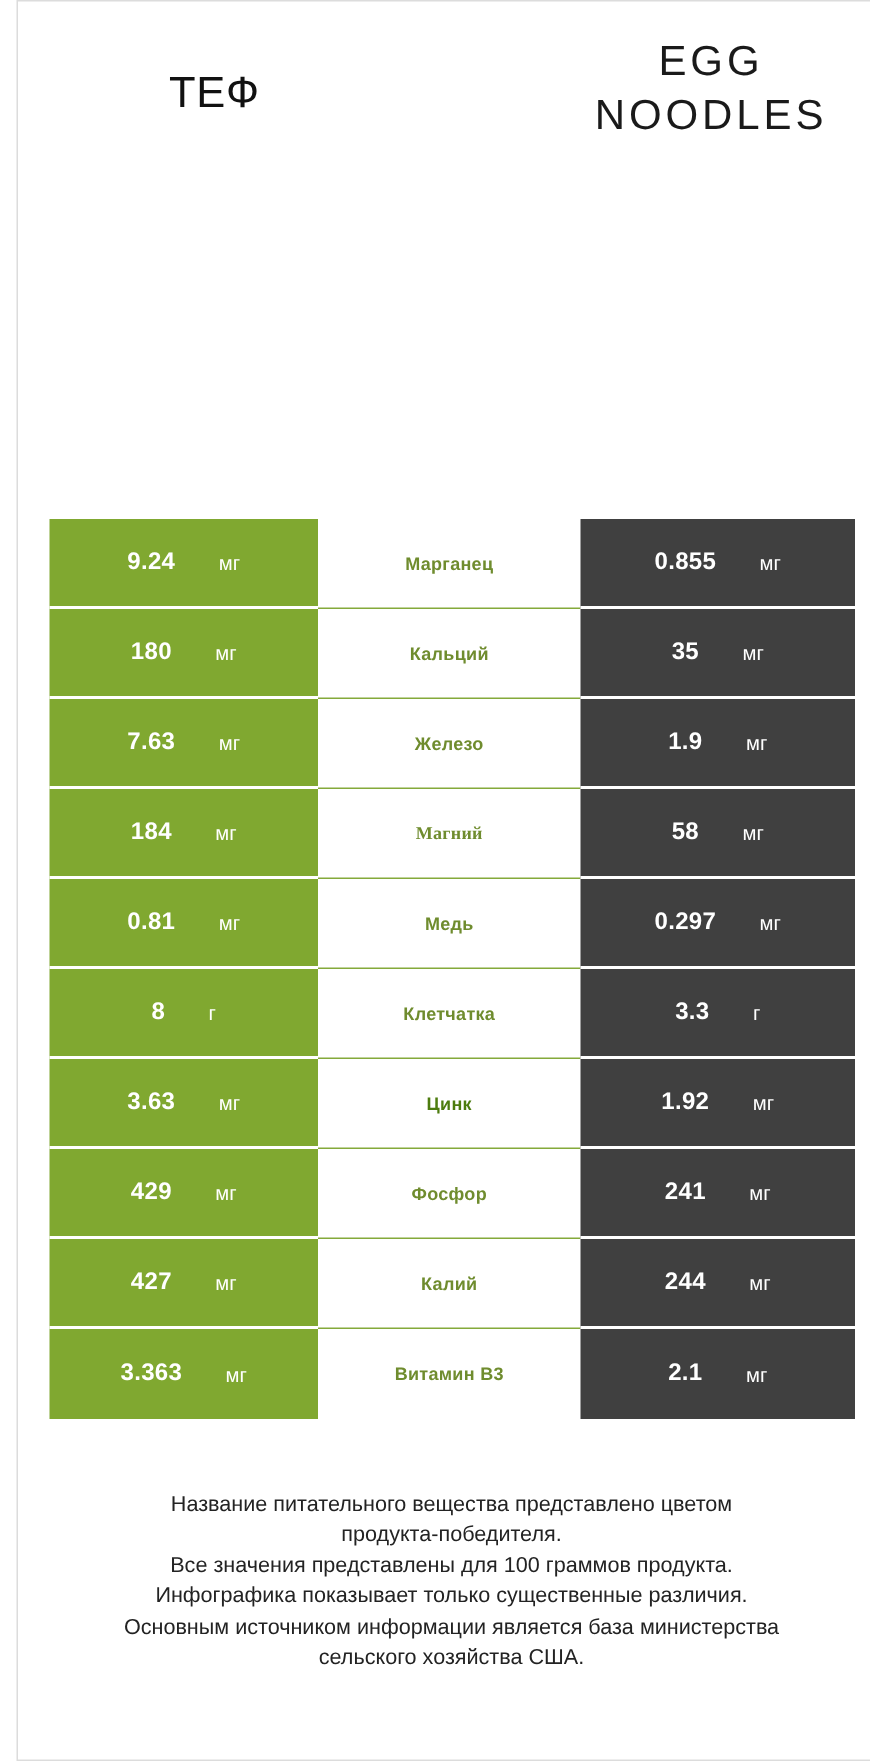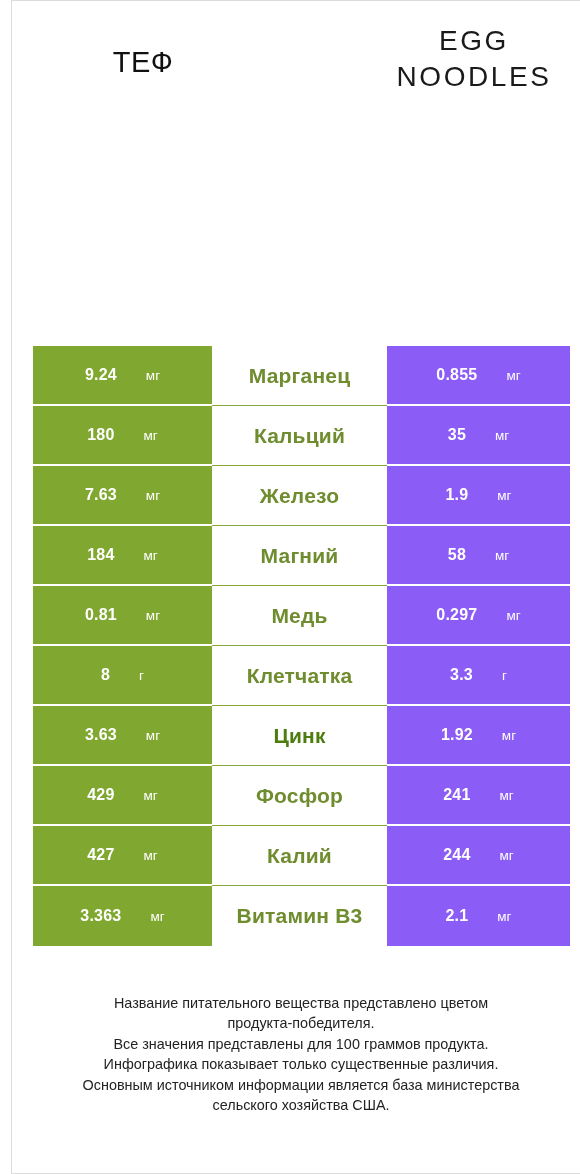--- a/index.html
+++ b/index.html
@@ -243,41 +243,41 @@
     color: #ffffff;
     border-bottom: 2px solid #ffffff;
   }
   .cell.mid {
     width: 175px;
     background: #ffffff;
     border-bottom: 1px solid #84A93A;
   }
   .cell.right {
     width: 183px;
-    background: #8b5cf6;
+    background: #404040;
     color: #ffffff;
     border-bottom: 2px solid #ffffff;
   }
   .row:last-child .cell.left,
   .row:last-child .cell.right { border-bottom: none; }
   .row:last-child .cell.mid { border-bottom: none; }
 
   .val {
     font-size: 16px;
     font-weight: 700;
     letter-spacing: 0.2px;
     white-space: nowrap;
   }
   .unit {
     font-size: 13.5px;
     font-weight: 400;
     margin-left: 3px;
   }
   .nutrient {
-    font-size: 21px;
+    font-size: 12px;
     font-weight: 700;
     color: #6F8C2E;
     letter-spacing: 0.2px;
     white-space: nowrap;
   }
 
   
   .footer {
     position: absolute;
     left: 0;
@@ -349,21 +349,21 @@
           <span class="unit">мг</span>
       </div>
     </div>
 
     <div class="row">
       <div class="cell left">
         <span class="val">184</span>
           <span class="unit">мг</span>
       </div>
       <div class="cell mid">
-        <span class="nutrient" style="color: rgb(111, 140, 46);">Магний</span>
+        <span class="nutrient" style="color: rgb(111, 140, 46); font-family: Liberation Serif, serif;">Магний</span>
       </div>
       <div class="cell right">
         <span class="val">58</span>
           <span class="unit">мг</span>
       </div>
     </div>
 
     <div class="row">
       <div class="cell left">
         <span class="val">0.81</span>

